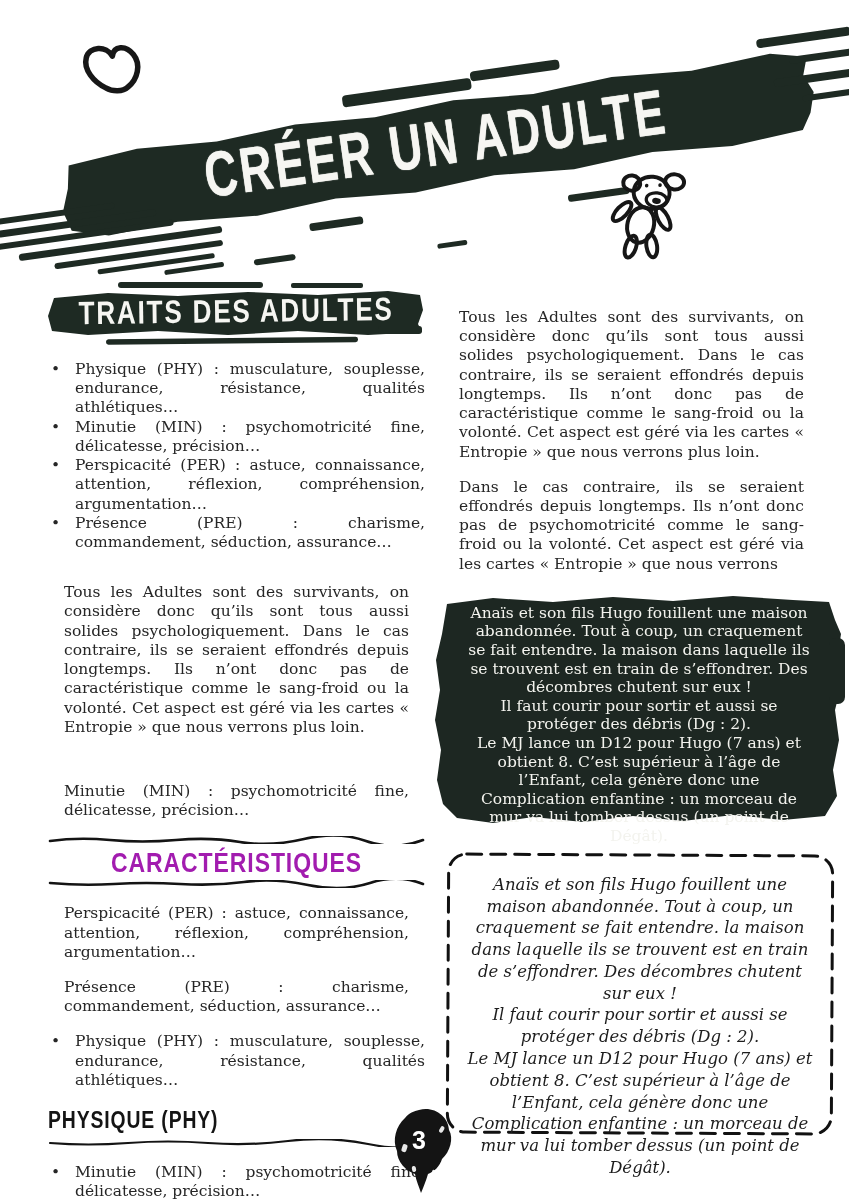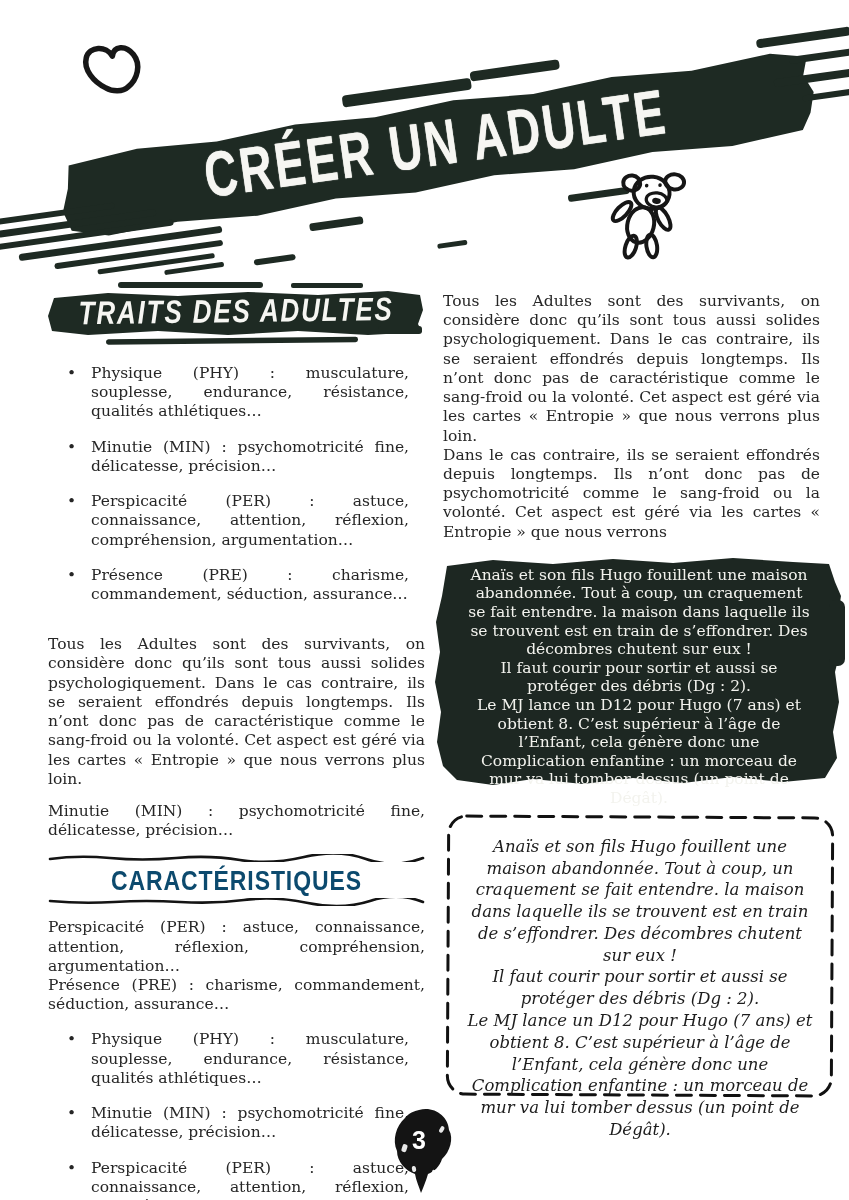--- a/index.html
+++ b/index.html
@@ -22,48 +22,48 @@
     font-size:54px; letter-spacing:3px; white-space:nowrap;
     text-shadow:0 0 1px #f6f6f2;
   }
   .heart{position:absolute; left:76px; top:36px; width:78px; height:70px; z-index:2;}
   .teddy{position:absolute; left:603px; top:166px; width:104px; height:98px; z-index:2;}
 
   
   .col{position:absolute; width:377px; font-size:15.5px; line-height:1.24; text-align:justify;}
   .col-left{left:48px; top:282px;}
   .col-right{left:443px; top:292px;}
-  .col p{margin:0;}
-
-  
-  .banner-small{position:relative; height:66px; margin-bottom:12px;font-style:italic;}
+  .col p{margin:16px;}
+
+  
+  .banner-small{position:relative; height:66px; margin-bottom:12px;}
   .banner-small svg{position:absolute; left:0; top:0;}
   .banner-small .banner-label{
     position:absolute; left:0; top:8px; width:100%; height:44px;
     display:flex; align-items:center; justify-content:center;
     color:#f6f6f2; transform:rotate(-0.8deg);
   }
   .banner-small .banner-label .inner{
     display:inline-block; transform:scale(0.9,1.12);
     font-family:"Liberation Sans", sans-serif; font-weight:bold;
     font-size:29px; letter-spacing:2px; white-space:nowrap;
   }
 
   
   .blist{margin:0; padding:0; list-style:none;}
-  .blist li{position:relative; padding-left:27px; margin:16px;}
+  .blist li{position:relative; padding-left:27px; margin:0;}
   .blist li::before{content:"\2022"; position:absolute; left:3px; top:0;}
 
   .gap-sm{height:13px;} .gap-md{height:15px;}
 
   
   .section-head{margin:14px 0 12px 0;}
   .section-head .rule{display:block;}
   .section-head .head-label{
-    text-align:center; padding:3px 0 2px 0; color:#0c4a6e;
+    text-align:center; padding:3px 0 2px 0; color:#a21caf;
   }
   .section-head .head-label .inner{
     display:inline-block; transform:scale(0.92,1.1);
     font-family:"Liberation Sans", sans-serif; font-weight:bold;
     font-size:25px; letter-spacing:1px;
   }
   .subheader{margin:16px 0 10px 0;}
   .subheader .head-label{color:#141414; text-align:left;}
   .subheader .head-label .inner{
     display:inline-block; transform:scale(0.88,1.1); transform-origin:left center;
@@ -196,20 +196,28 @@
         <path d="M2 3 Q34 6 66 4 T132 4 T196 2 T260 5 T322 3 T375 4" fill="none" stroke="#141414" stroke-width="2.6" stroke-linecap="round"></path>
       </svg>
     </div>
 
     <p>Perspicacité (PER) : astuce, connaissance, attention, réflexion, compréhension, argumentation…</p>
     <p>Présence (PRE) : charisme, commandement, séduction, assurance…</p>
     <ul class="blist">
       <li>Physique (PHY) : musculature, souplesse, endurance, résistance, qualités athlétiques…</li>
     </ul>
 
+    <div class="subheader">
+      <div class="head-label">
+        <span class="inner">PHYSIQUE (PHY)</span>
+      </div>
+      <svg class="rule" width="377" height="8" viewBox="0 0 377 8" aria-hidden="true">
+        <path d="M2 4 Q40 7 80 4 T160 4 T240 2 T320 5 T375 3" fill="none" stroke="#141414" stroke-width="2.2" stroke-linecap="round"></path>
+      </svg>
+    </div>
 
     <ul class="blist">
       <li>Minutie (MIN) : psychomotricité fine, délicatesse, précision…</li>
       <li>Perspicacité (PER) : astuce, connaissance, attention, réflexion, compréhension, argumentation…</li>
 
     </ul>
   </div>
 
   <div class="col col-right">
     <p>Tous les Adultes sont des survivants, on considère donc qu’ils sont tous aussi solides psychologiquement. Dans le cas contraire, ils se seraient effondrés depuis longtemps. Ils n’ont donc pas de caractéristique comme le sang-froid ou la volonté. Cet aspect est géré via les cartes « Entropie » que nous verrons plus loin.</p>

